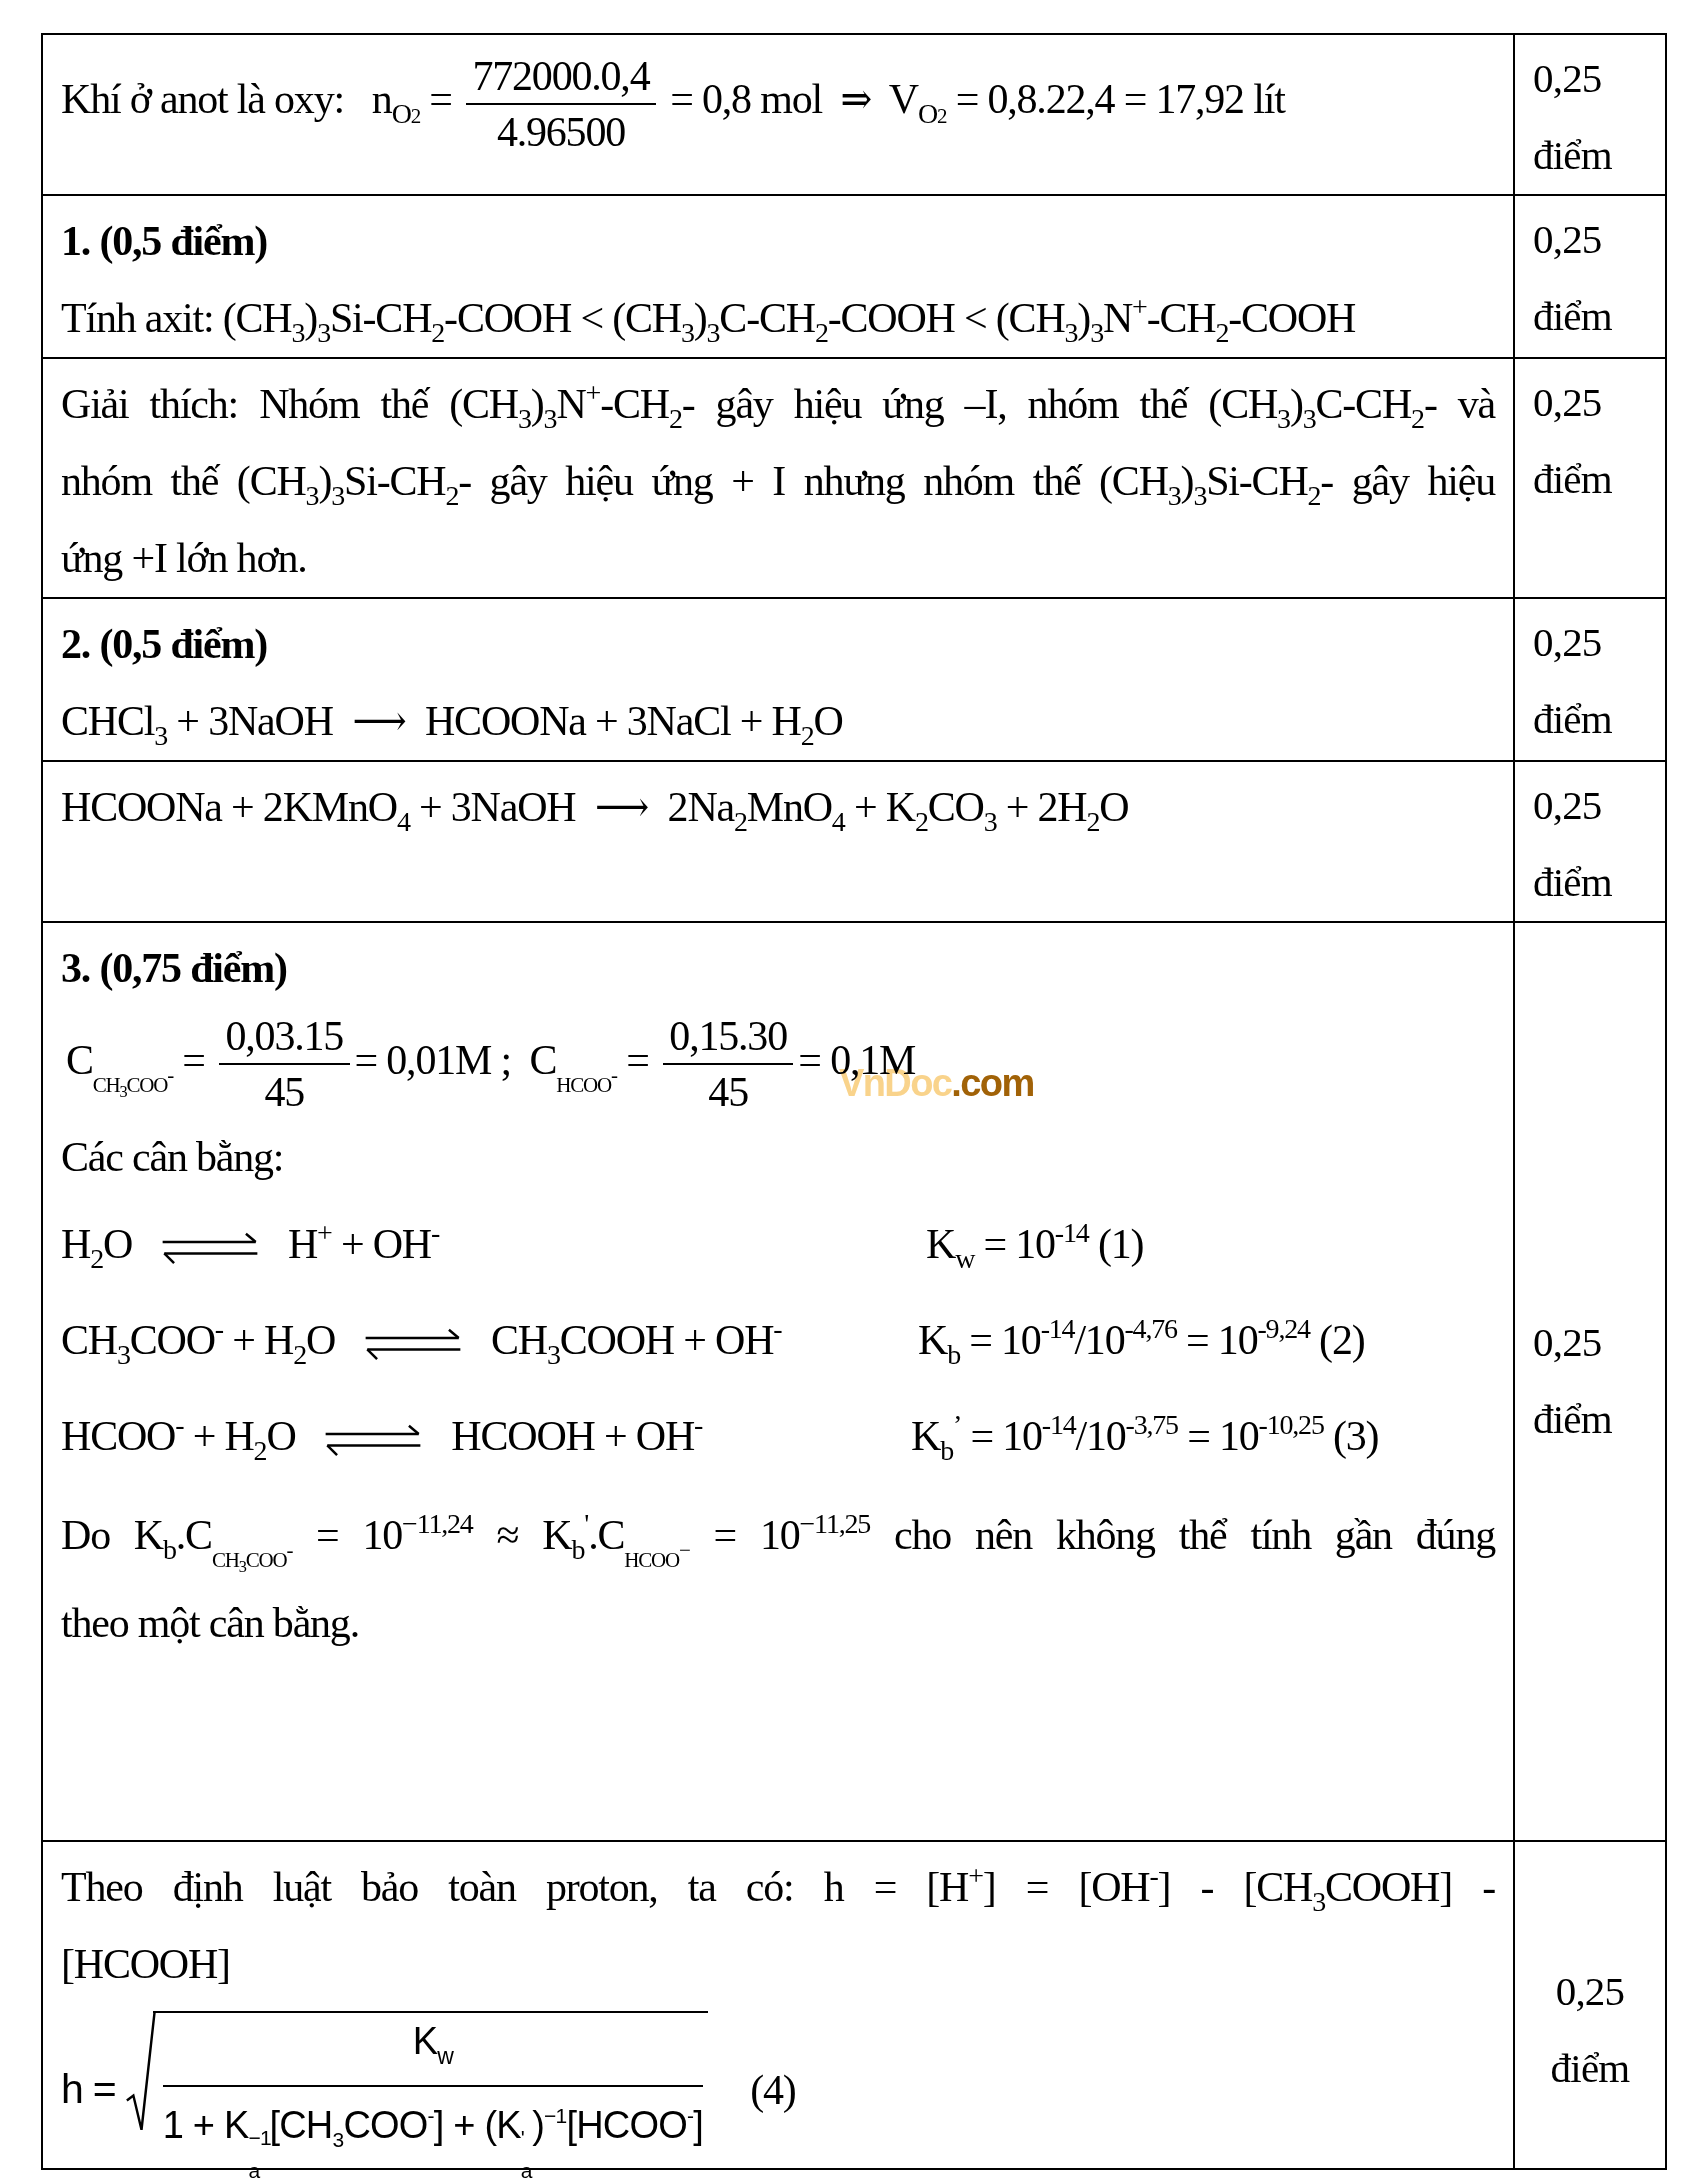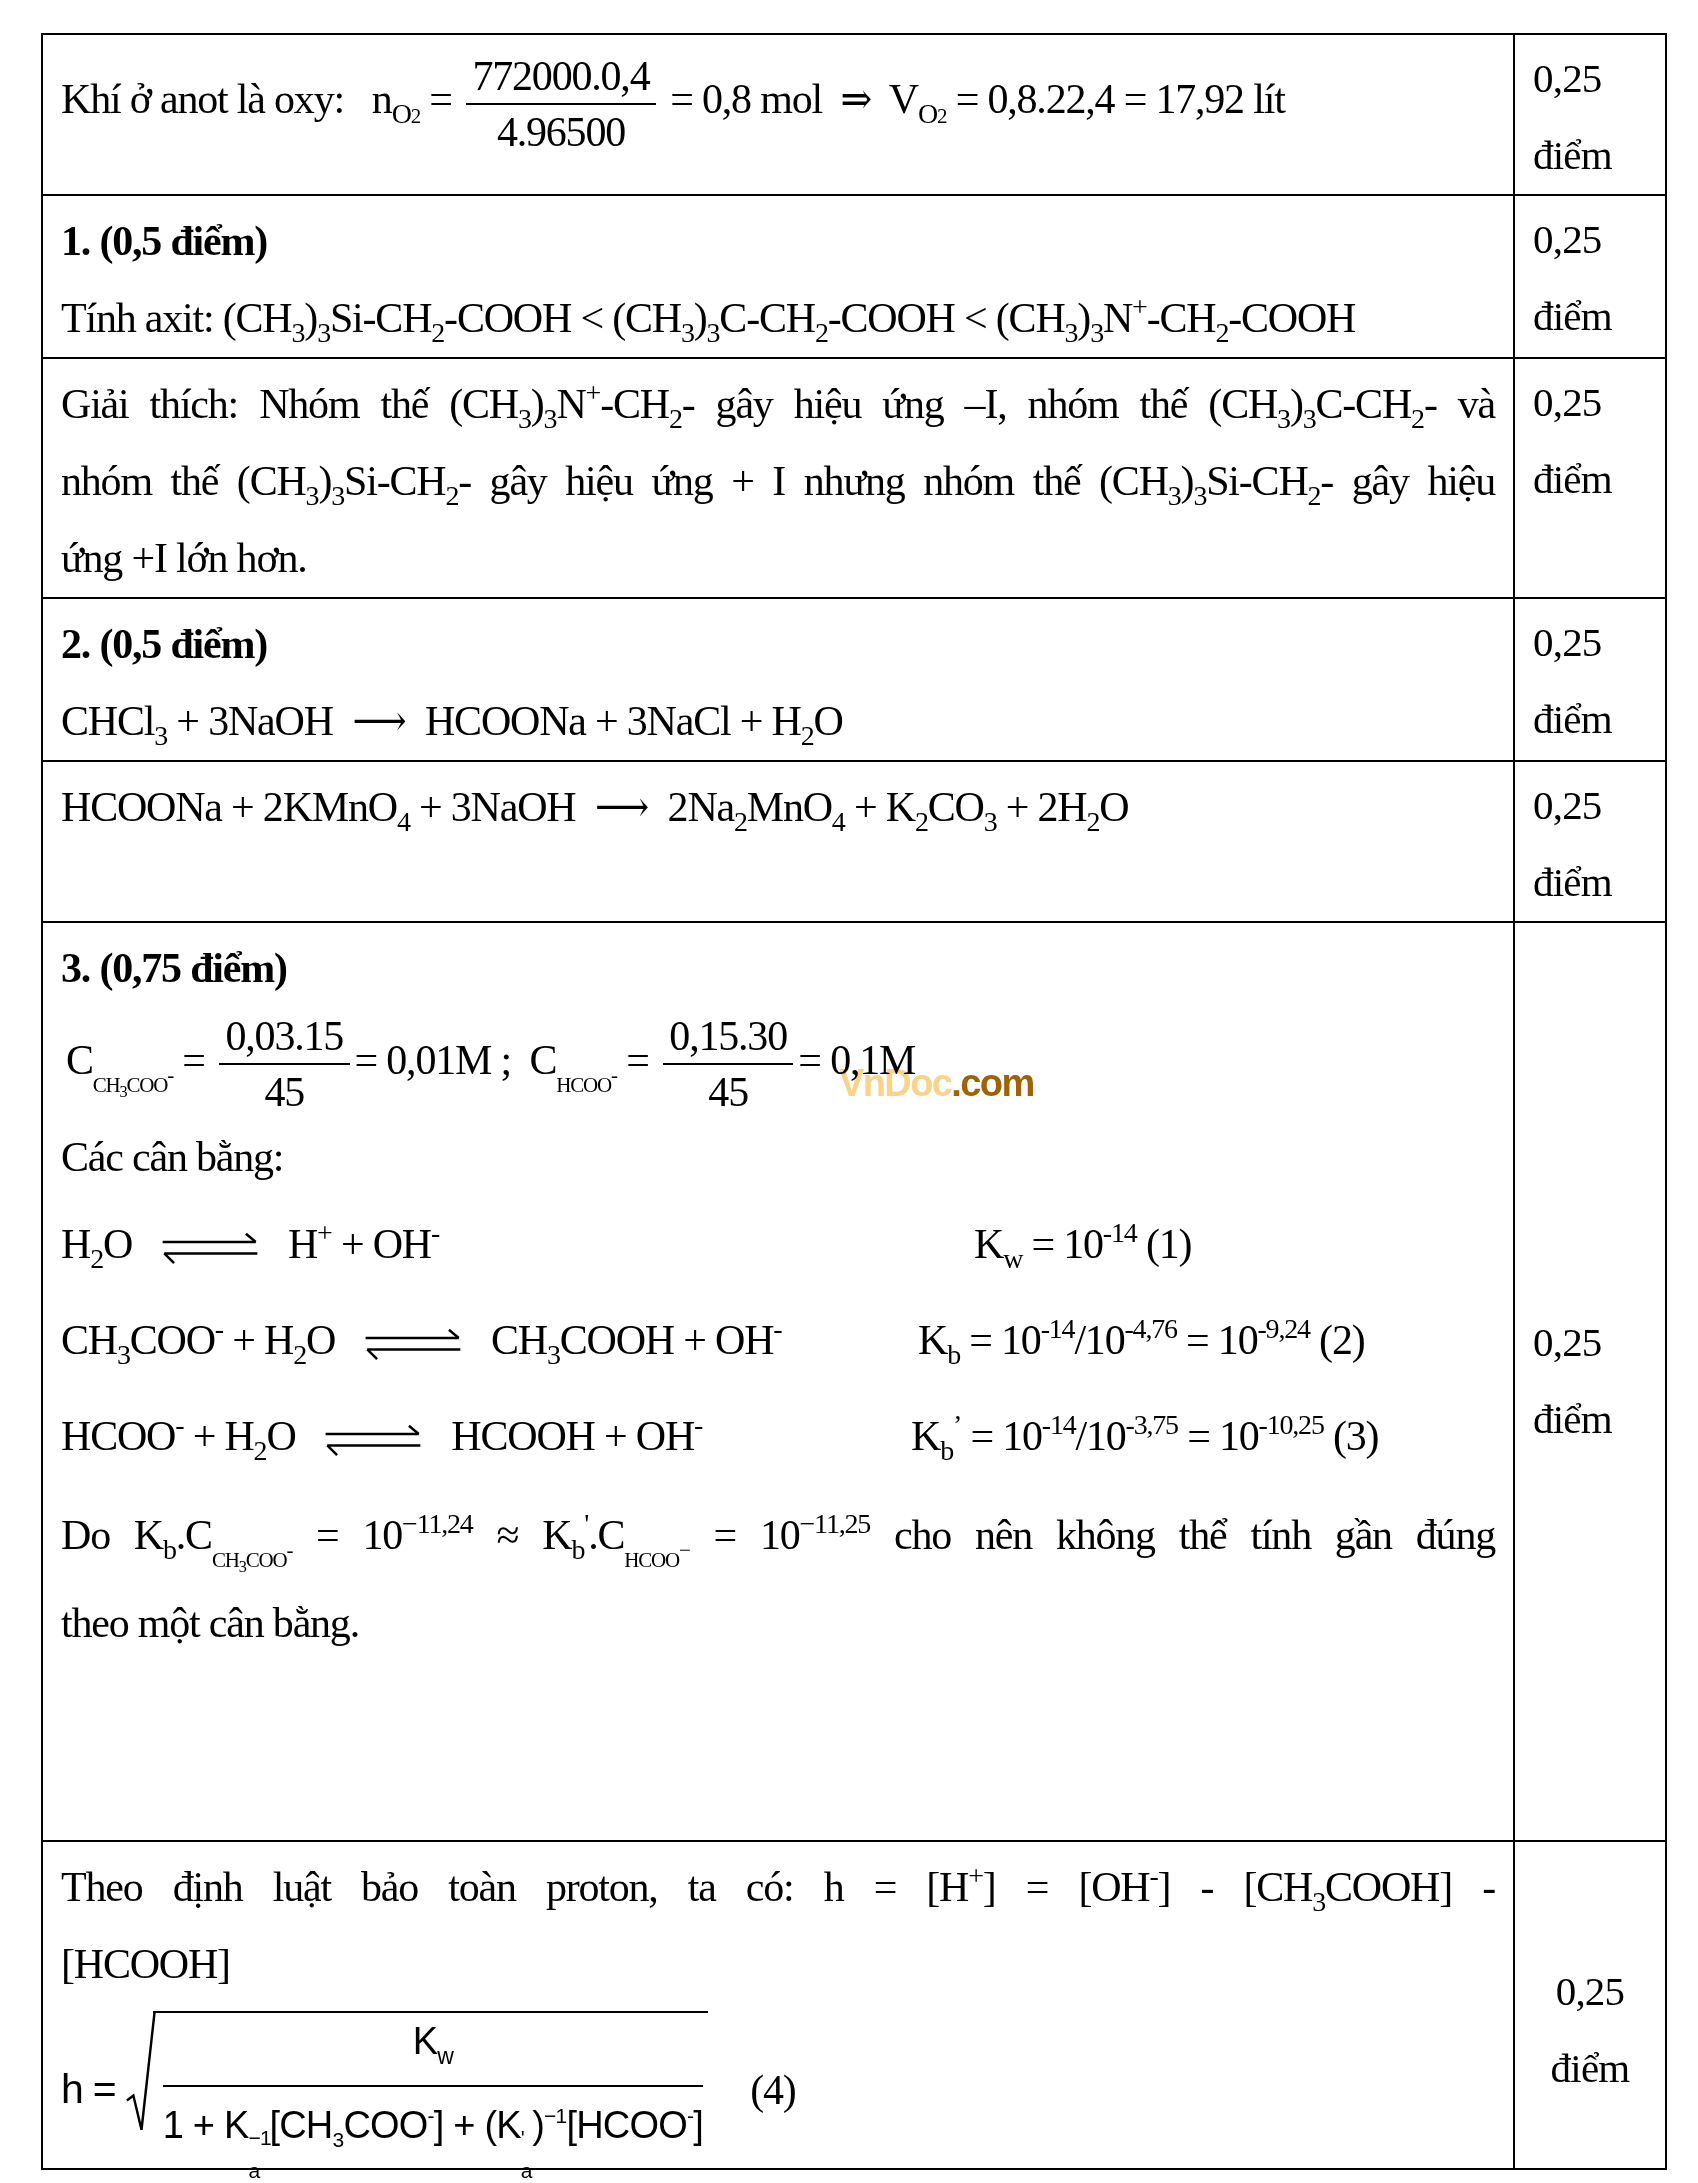--- a/index.html
+++ b/index.html
@@ -125,21 +125,21 @@
 
           <div style="line-height:96px;position:relative;">
             <span>H</span><span class="sub">2</span><span>O</span>
             <span class="eqarrow"><svg width="98" height="33" viewBox="0 0 120 40">
                     <line x1="2" y1="12" x2="116" y2="12" stroke="#000" stroke-width="3"></line>
                     <polyline points="104,2 116,12" fill="none" stroke="#000" stroke-width="3"></polyline>
                     <line x1="4" y1="26" x2="118" y2="26" stroke="#000" stroke-width="3"></line>
                     <polyline points="4,26 16,38" fill="none" stroke="#000" stroke-width="3"></polyline>
                   </svg></span>
             <span>H</span><span class="sup">+</span><span> + OH</span><span class="sup">-</span>
-            <span style="position:absolute;left:865px;margin-left:48px;"><span>K</span><span class="sub">w</span><span> = 10</span><span class="sup">-14</span><span> (1)</span></span>
+            <span style="position:absolute;left:865px;"><span>K</span><span class="sub">w</span><span> = 10</span><span class="sup">-14</span><span> (1)</span></span>
           </div>
 
           <div style="line-height:96px;position:relative;">
             <span>CH</span><span class="sub">3</span><span>COO</span><span class="sup">-</span><span> + H</span><span class="sub">2</span><span>O</span>
             <span class="eqarrow"><svg width="98" height="33" viewBox="0 0 120 40">
                     <line x1="2" y1="12" x2="116" y2="12" stroke="#000" stroke-width="3"></line>
                     <polyline points="104,2 116,12" fill="none" stroke="#000" stroke-width="3"></polyline>
                     <line x1="4" y1="26" x2="118" y2="26" stroke="#000" stroke-width="3"></line>
                     <polyline points="4,26 16,38" fill="none" stroke="#000" stroke-width="3"></polyline>
                   </svg></span>

